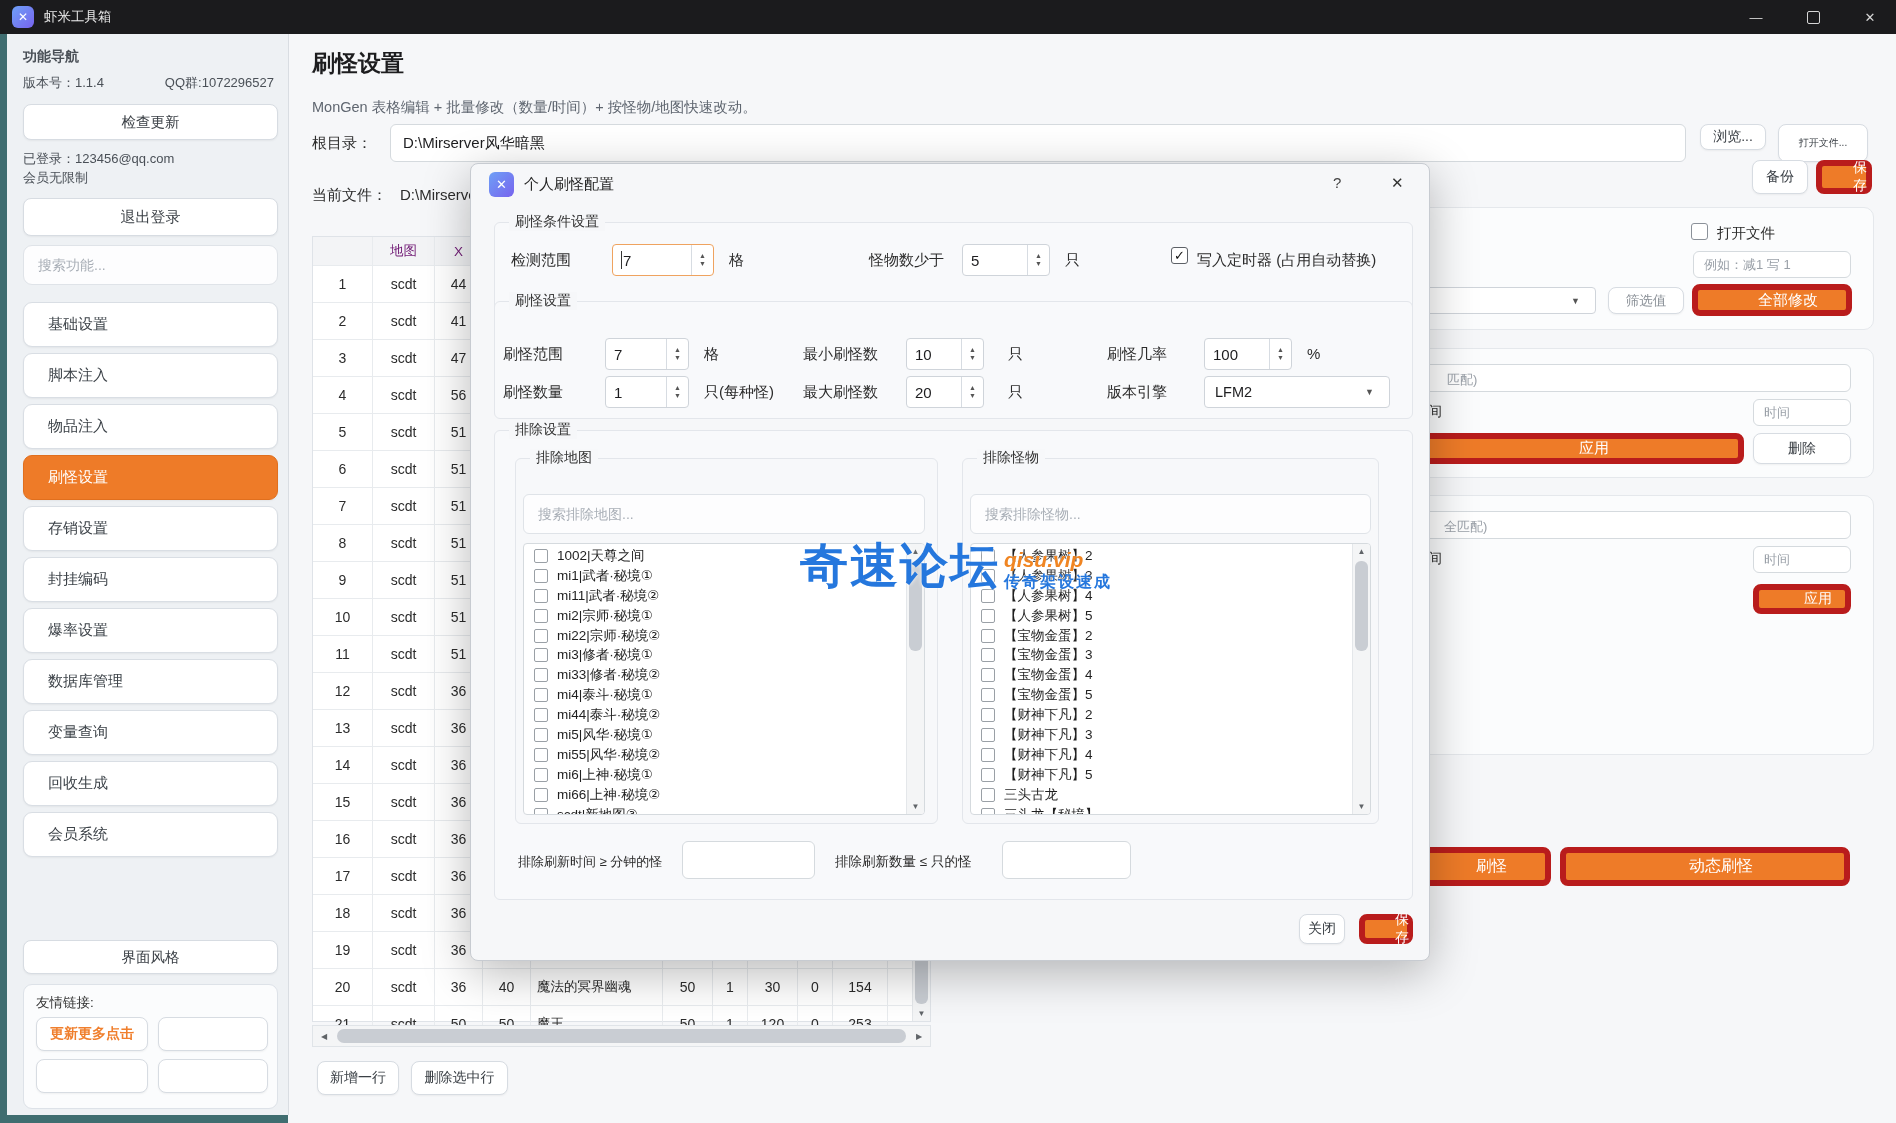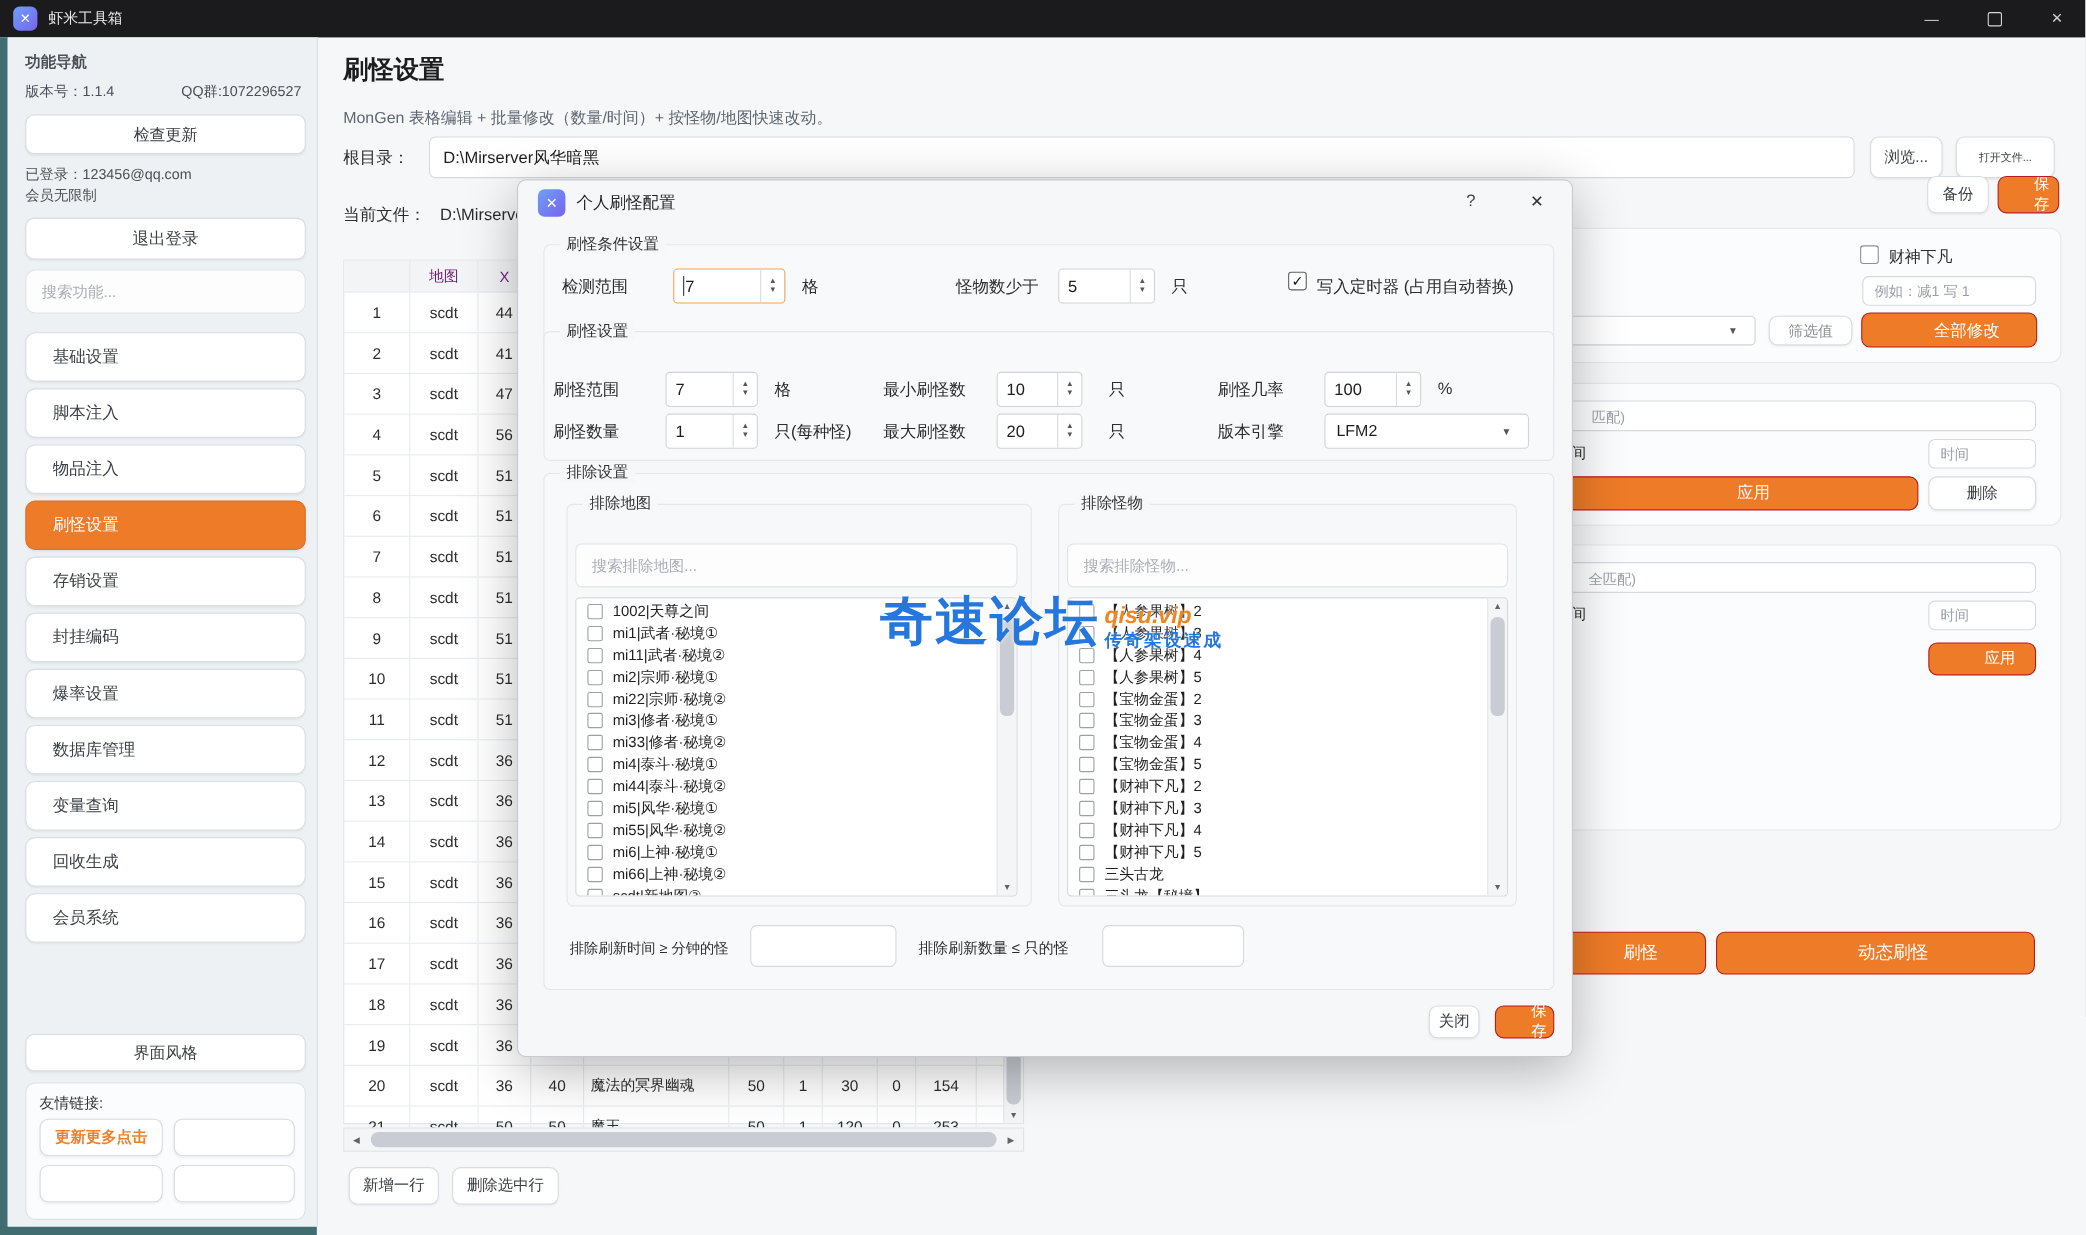--- a/index.html
+++ b/index.html
@@ -13,21 +13,21 @@
     display:flex;align-items:center;justify-content:center;font-weight:bold;}
   .win-btn{position:absolute;top:0;height:34px;width:34px;display:flex;align-items:center;justify-content:center;color:#d6d6d6;font-size:13px;}
   .max-glyph{width:11px;height:11px;border:1.5px solid #d6d6d6;border-radius:2px;}
   
   .edge{background:#3f6d70;}
   
   .sidebar{position:absolute;left:7px;top:34px;width:281px;height:1081px;background:#eef1f4;border-right:1px solid #d9dde2;}
   .side-lbl{position:absolute;font-size:13px;color:#4a5057;}
   .btn{display:flex;align-items:center;justify-content:center;background:#fff;border:1px solid #d7dce2;
     border-radius:8px;color:#3b4046;box-shadow:0 1px 2px rgba(0,0,0,.05);box-sizing:border-box;}
-  .btn-orange{display:flex;align-items:center;justify-content:center;background:#ee7b28;border:1px solid #b91c1c;
+  .btn-orange{display:flex;align-items:center;justify-content:center;background:#ee7b28;border:6px solid #b91c1c;
     border-radius:8px;color:#fff;box-sizing:border-box;padding-left:32px;}
   .side-item{height:43px;margin:0 0 6px 0;background:#fff;border:1px solid #d9dee4;border-radius:9px;
     display:flex;align-items:center;padding-left:24px;font-size:15px;color:#3c4248;box-shadow:0 1px 2px rgba(0,0,0,.05);}
   .side-item.active{background:#ee7b28;border-color:#e06f1e;color:#fff;}
   .search-in{box-sizing:border-box;width:100%;height:100%;background:#fdfdfe;border:1px solid #dfe3e8;border-radius:9px;
     padding-left:14px;font-size:14px;color:#333;font-family:inherit;outline:none;}
   .search-in::placeholder{color:#a9afb7;}
   
   .tin{box-sizing:border-box;background:#fff;border:1px solid #d5dade;border-radius:6px;font-size:14px;color:#222;
     font-family:inherit;outline:none;padding-left:10px;}
@@ -132,21 +132,21 @@
     </div>
   </div>
 
   <div class="abs" style="left:312px;top:48px;font-size:23px;font-weight:bold;color:#1d1d1f;">刷怪设置</div>
   <div class="abs" style="left:312px;top:98px;font-size:14.5px;color:#5f6670;">MonGen 表格编辑 + 批量修改（数量/时间）+ 按怪物/地图快速改动。</div>
 
   <span class="flbl" style="left:312px;top:134px;">根目录：</span>
   <div class="inbox abs" style="left:390px;top:124px;width:1296px;height:38px;">
     <span style="position:absolute;left:12px;top:9px;font-size:15px;color:#1d1d1f;">D:\Mirserver风华暗黑</span>
   </div>
-  <div class="btn abs" style="left:1700px;top:124px;width:66px;height:38px;font-size:14px;">浏览...</div>
+  <div class="btn abs" style="left:1700px;top:124px;width:66px;height:26px;font-size:14px;">浏览...</div>
   <div class="btn abs" style="left:1778px;top:124px;width:90px;height:38px;font-size:10px;">打开文件...</div>
 
   <div class="btn abs" style="left:1752px;top:160px;width:56px;height:34px;font-size:14px;z-index:1;">备份</div>
   <div class="btn-orange abs" style="left:1816px;top:160px;width:56px;height:34px;font-size:14px;z-index:1;">保存</div>
 
   <span class="flbl" style="left:312px;top:186px;z-index:1;">当前文件：</span>
   <span class="flbl" style="left:400px;top:186px;z-index:1;">D:\Mirserver风华暗黑</span>
 
   <div class="tbl">
     <div>
@@ -423,21 +423,21 @@
   <div class="hscroll">
     <div class="hs-arrow">◀</div>
     <div class="hs-thumb"></div>
     <div class="hs-arrow">▶</div>
   </div>
   <div class="btn abs" style="left:317px;top:1061px;width:82px;height:34px;font-size:14px;z-index:1;">新增一行</div>
   <div class="btn abs" style="left:411px;top:1061px;width:97px;height:34px;font-size:14px;z-index:1;">删除选中行</div>
 
   <div class="panel" style="left:1210px;top:207px;width:664px;height:123px;">
     <span class="cb empty" style="position:absolute;left:480px;top:15px;"></span>
-    <span style="position:absolute;left:506px;top:16px;font-size:14.5px;color:#2c2c2c;">财神下凡</span>
+    <span style="position:absolute;left:506px;top:16px;font-size:14.5px;color:#2c2c2c;">打开文件</span>
     <input class="tin" style="position: absolute; left: 482px; top: 43px; width: 158px; height: 27px; font-size: 13px;" placeholder="例如：减1 写 1">
     <div class="selectbox" style="left:12px;top:79px;width:373px;height:27px;">
       <span class="sel-val"></span>
       <span class="sel-arrow">▼</span>
     </div>
     <div class="btn abs" style="left:397px;top:79px;width:76px;height:27px;font-size:13.5px;color:#8a9097;">筛选值</div>
     <div class="btn-orange abs" style="left:481px;top:76px;width:160px;height:32px;font-size:15px;">全部修改</div>
   </div>
 
   <div class="panel" style="left:1210px;top:348px;width:664px;height:130px;">

